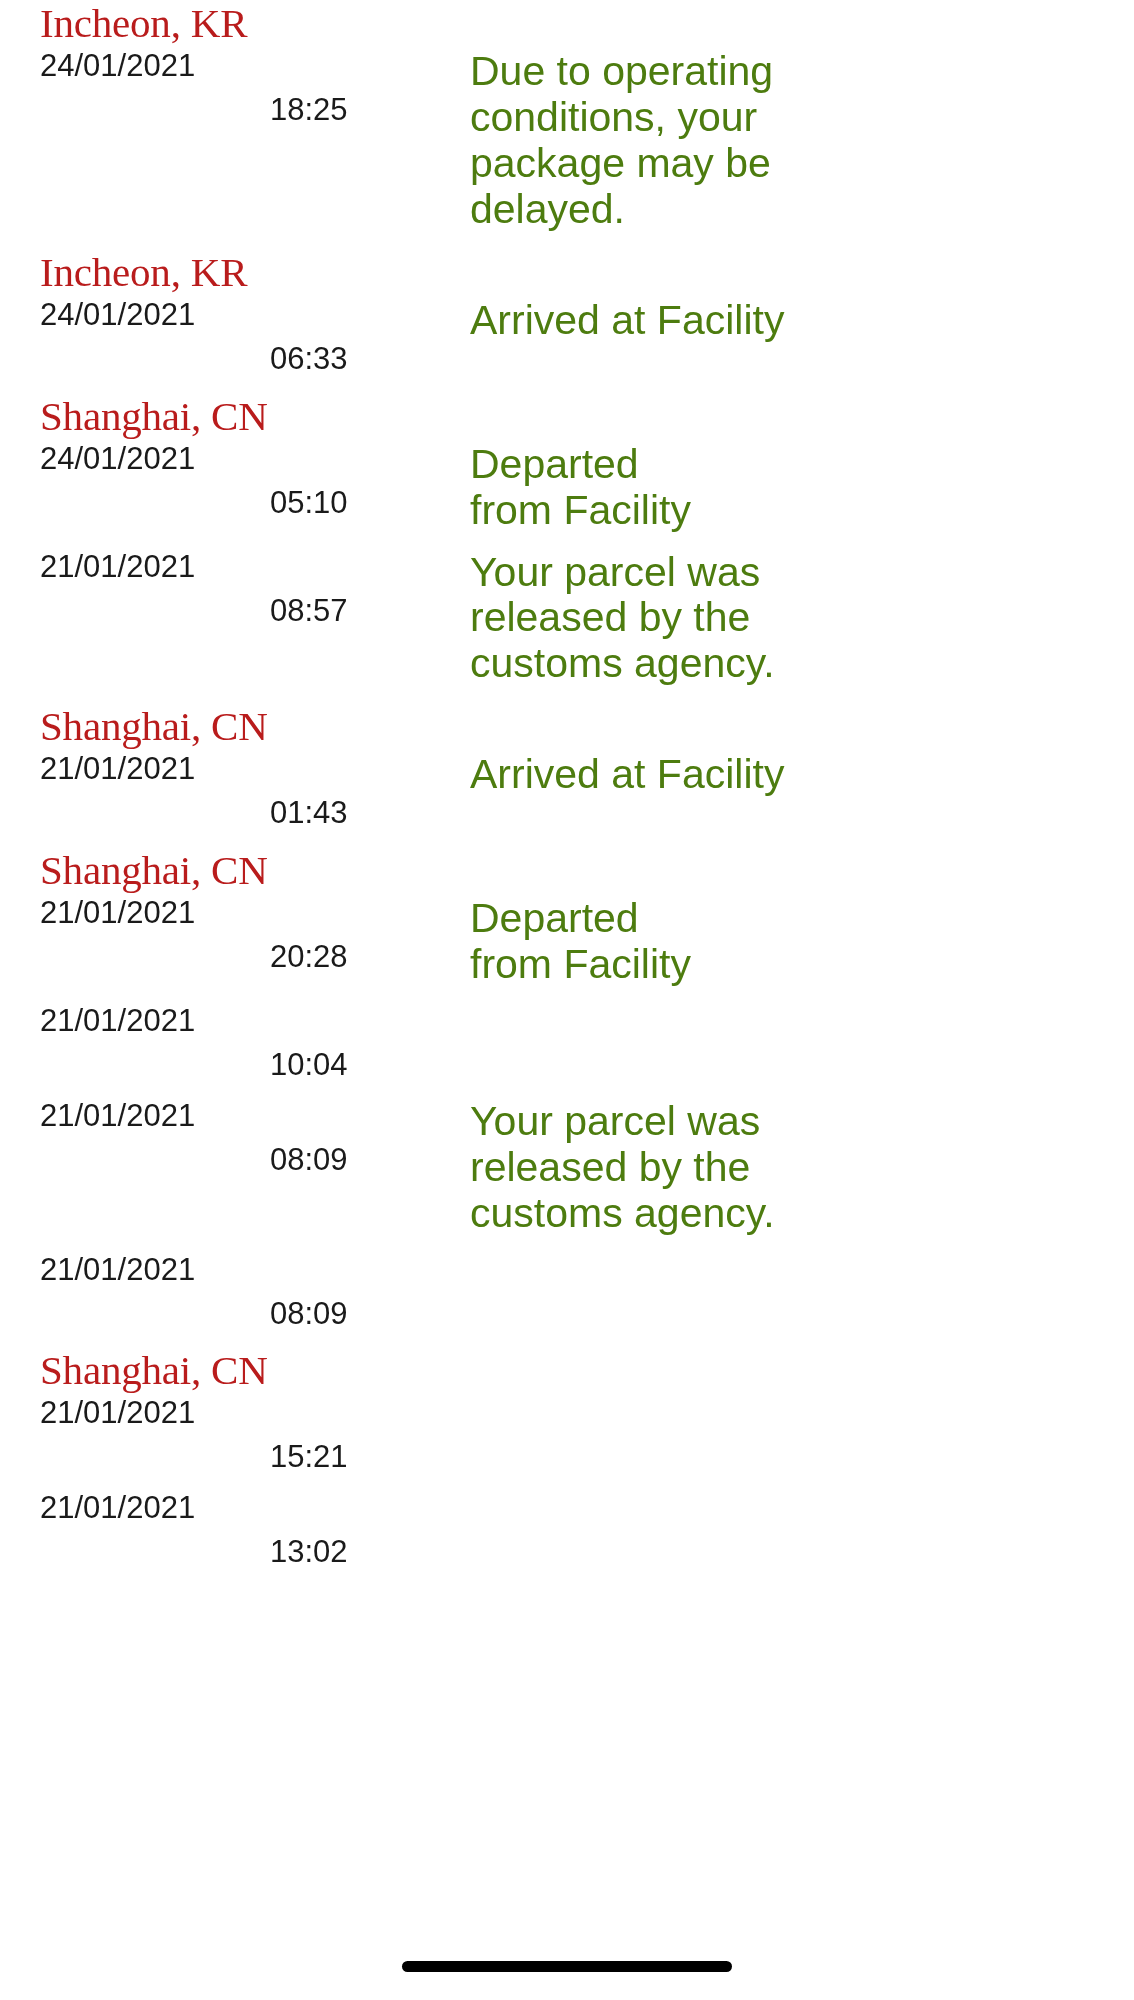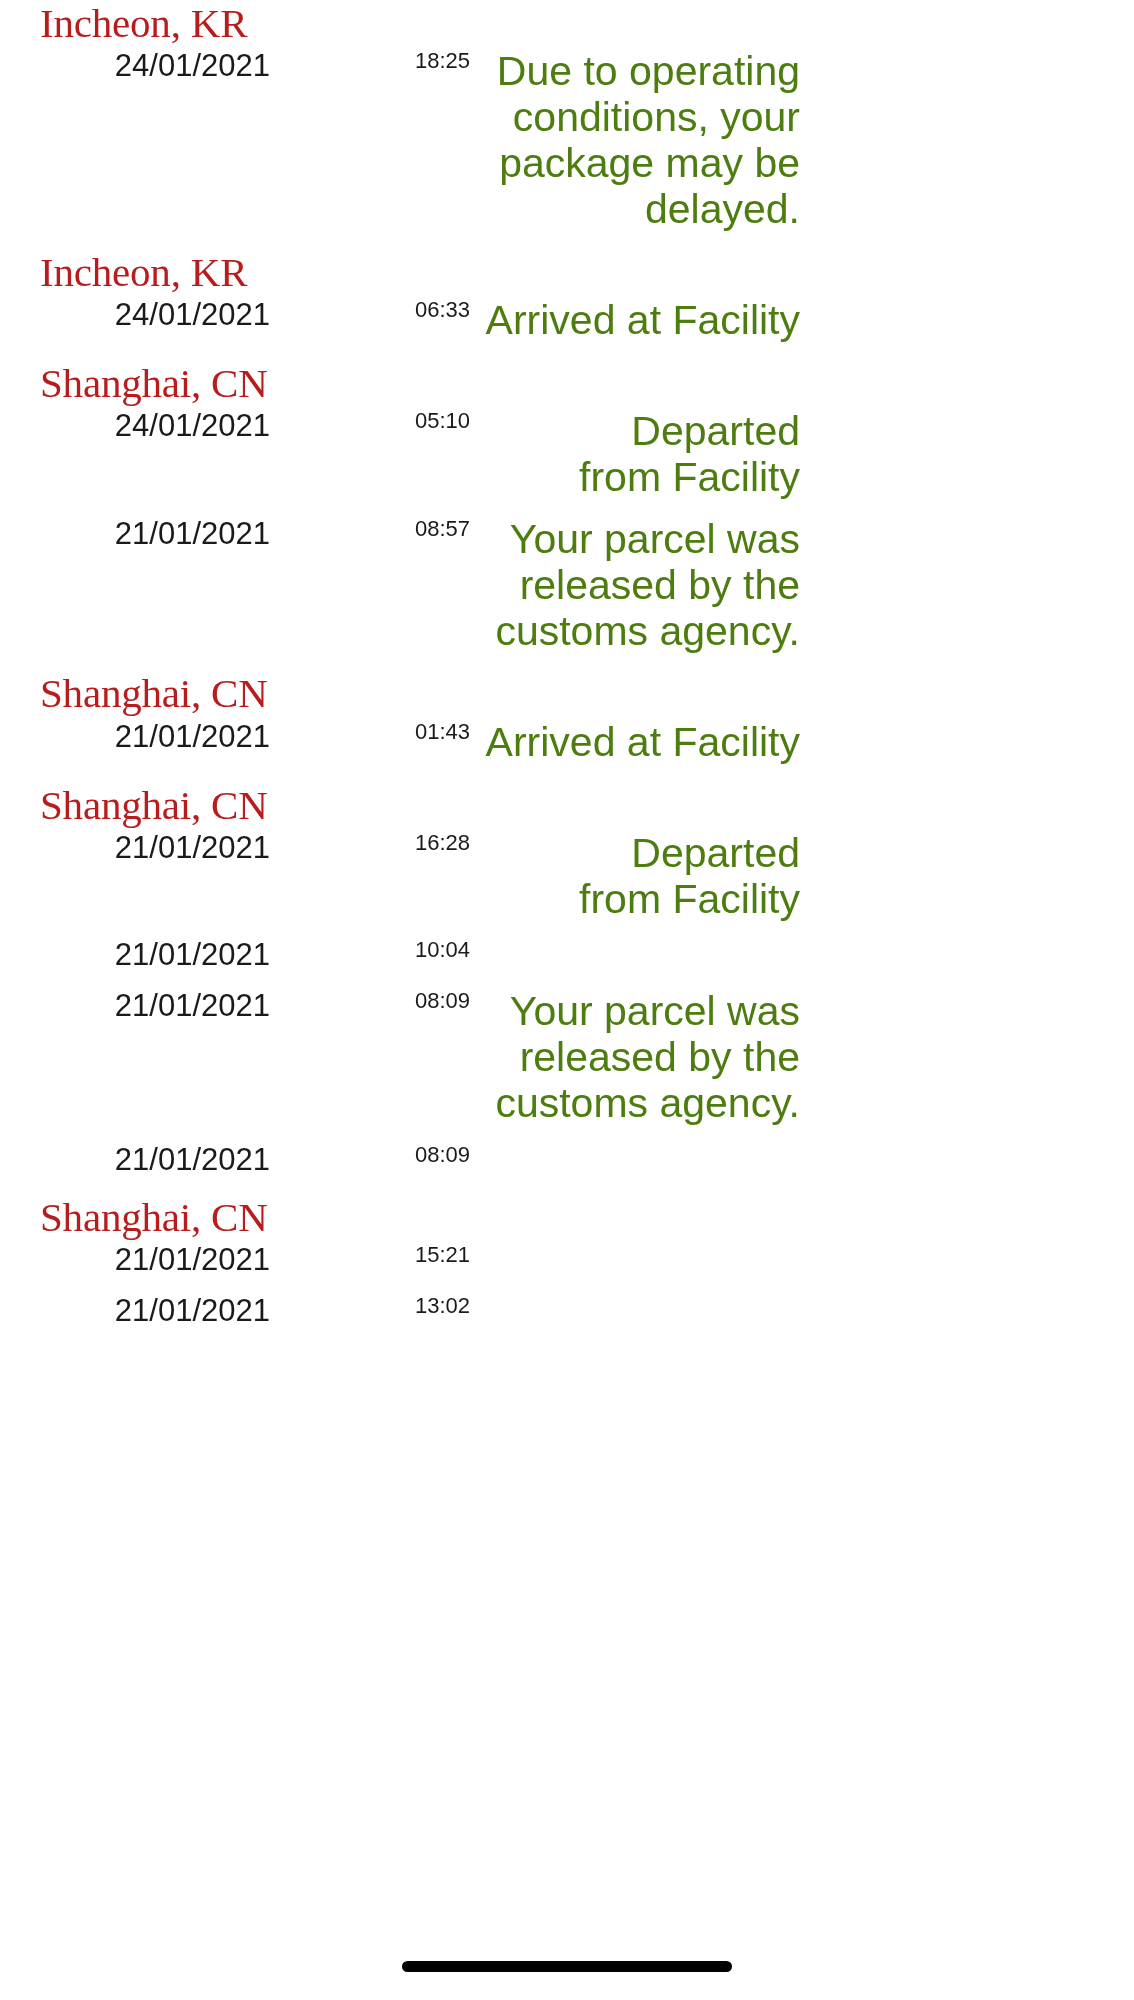--- a/index.html
+++ b/index.html
@@ -27,35 +27,35 @@
     font-size: 41px;
     line-height: 1.15;
     color: #b91c1c;
     margin: 0 0 2px 0;
     letter-spacing: -0.2px;
   }
   .event-row {
     display: flex;
     align-items: flex-start;
     margin-bottom: 16px;
-    text-align: right;
   }
   .ev-date {
     width: 230px;
     flex: 0 0 230px;
     font-size: 31px;
     line-height: 1.12;
     color: #1a1a1a;
   }
   .ev-time {
     width: 200px;
     flex: 0 0 200px;
-    font-size: 22px;
+    font-size: 31px;
     line-height: 1.12;
     color: #1a1a1a;
+    margin-top: 44px;
   }
   .ev-desc {
     flex: 1 1 auto;
     font-size: 41px;
     line-height: 1.12;
     color: #4d7c0f;
     max-width: 330px;
   }
   .home-indicator {
     position: absolute;
@@ -112,21 +112,21 @@
       <div class="ev-date">21/01/2021</div>
       <div class="ev-time">01:43</div>
       <div class="ev-desc">Arrived at Facility</div>
     </div>
   </div>
 
   <div class="group">
     <div class="location">Shanghai, CN</div>
     <div class="event-row">
       <div class="ev-date">21/01/2021</div>
-      <div class="ev-time">16:28</div>
+      <div class="ev-time">20:28</div>
       <div class="ev-desc" style="white-space: pre-line;">Departed
 from Facility</div>
     </div>
     <div class="event-row">
       <div class="ev-date">21/01/2021</div>
       <div class="ev-time">10:04</div>
     </div>
     <div class="event-row">
       <div class="ev-date">21/01/2021</div>
       <div class="ev-time">08:09</div>

